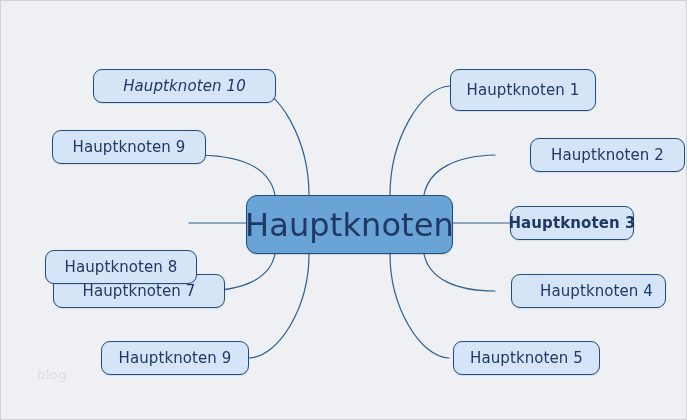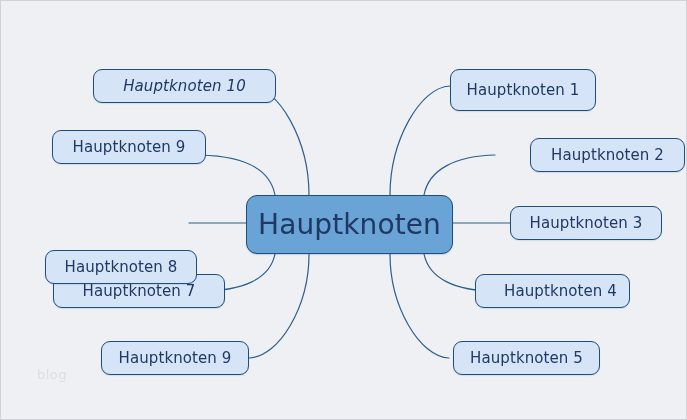--- a/index.html
+++ b/index.html
@@ -35,21 +35,21 @@
     justify-content: center;
     border: 1px solid #1f4e79;
     border-radius: 9px;
     color: #1f3864;
     white-space: nowrap;
     letter-spacing: 0.1px;
   }
   .node-central {
     background: #6aa3d5;
     border-radius: 11px;
-    font-size: 28px;
+    font-size: 32px;
     font-weight: 400;
     box-shadow: 0 1px 1px rgba(31,78,121,0.18);
   }
   .node-leaf {
     background: #d6e4f7;
     font-size: 15px;
     font-weight: 400;
     box-shadow: 0 1px 1px rgba(31,78,121,0.12);
   }
   .watermark {
@@ -77,22 +77,22 @@
       <path d="M 274 253 C 269 278, 242 290, 200 290" fill="none" stroke="#2e5f8a" stroke-width="1.2" stroke-linecap="round"></path>
       <path d="M 245 222 L 188 222" fill="none" stroke="#2e5f8a" stroke-width="1.2" stroke-linecap="round"></path>
       <path d="M 274 194 C 269 168, 242 155, 199 154" fill="none" stroke="#2e5f8a" stroke-width="1.2" stroke-linecap="round"></path>
       <path d="M 308 194 C 308 140, 278 86, 249 85" fill="none" stroke="#2e5f8a" stroke-width="1.2" stroke-linecap="round"></path>
     </svg>
 
   <div id="nodes-layer">
       <div class="node node-central" style="left: 245px; top: 194px; width: 207px; height: 59px;">Hauptknoten</div>
       <div class="node node-leaf" style="left: 449px; top: 68px; width: 146px; height: 42px;">Hauptknoten 1</div>
       <div class="node node-leaf" style="left: 494px; top: 137px; width: 155px; height: 34px; margin-left: 35px;">Hauptknoten 2</div>
-      <div class="node node-leaf" style="left: 509px; top: 205px; width: 152px; height: 34px;">Hauptknoten 3</div>
-      <div class="node node-leaf" style="left: 474px; top: 273px; width: 155px; height: 34px; padding-left: 16px;">Hauptknoten 4</div>
+      <div class="node node-leaf" style="left: 509px; top: 205px; width: 124px; height: 34px; font-weight: bold;">Hauptknoten 3</div>
+      <div class="node node-leaf" style="left: 510px; top: 273px; width: 155px; height: 34px; padding-left: 16px;">Hauptknoten 4</div>
       <div class="node node-leaf" style="left: 452px; top: 340px; width: 147px; height: 34px;">Hauptknoten 5</div>
       <div class="node node-leaf" style="left: 100px; top: 340px; width: 148px; height: 34px;">Hauptknoten 9</div>
       <div class="node node-leaf" style="left: 52px; top: 273px; width: 172px; height: 34px;">Hauptknoten 7</div>
       <div class="node node-leaf" style="left: 44px; top: 205px; width: 152px; height: 34px; margin-top: 44px;">Hauptknoten 8</div>
       <div class="node node-leaf" style="left: 51px; top: 129px; width: 154px; height: 34px;">Hauptknoten 9</div>
       <div class="node node-leaf" style="left: 92px; top: 68px; width: 183px; height: 34px; font-style: italic;">Hauptknoten 10</div>
     </div>
 
   <div class="watermark">blog</div>
 

